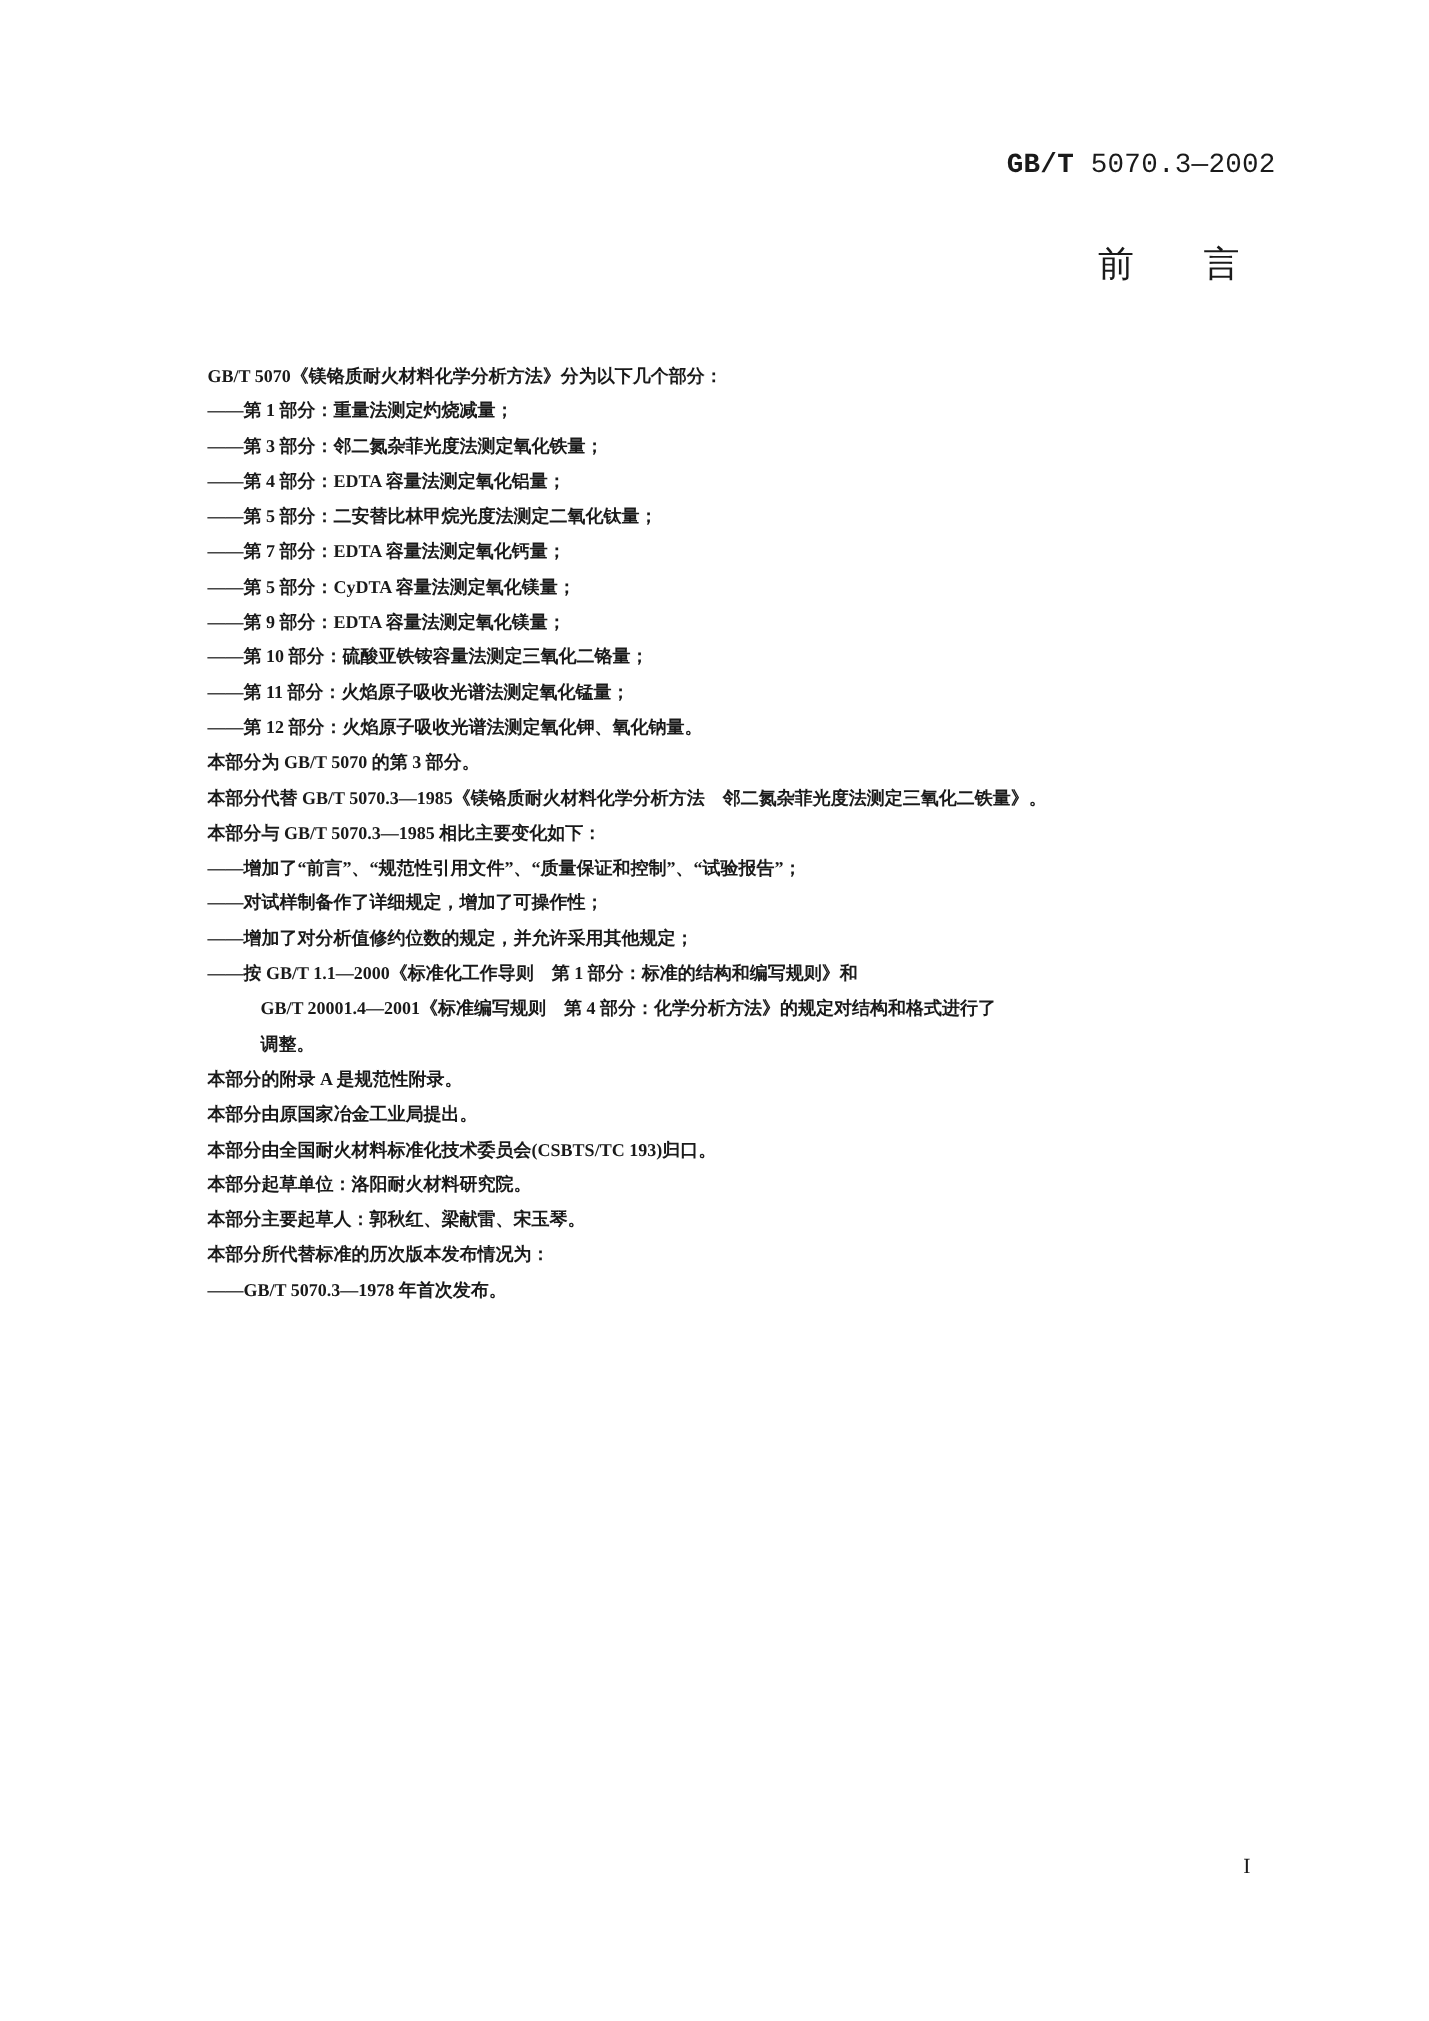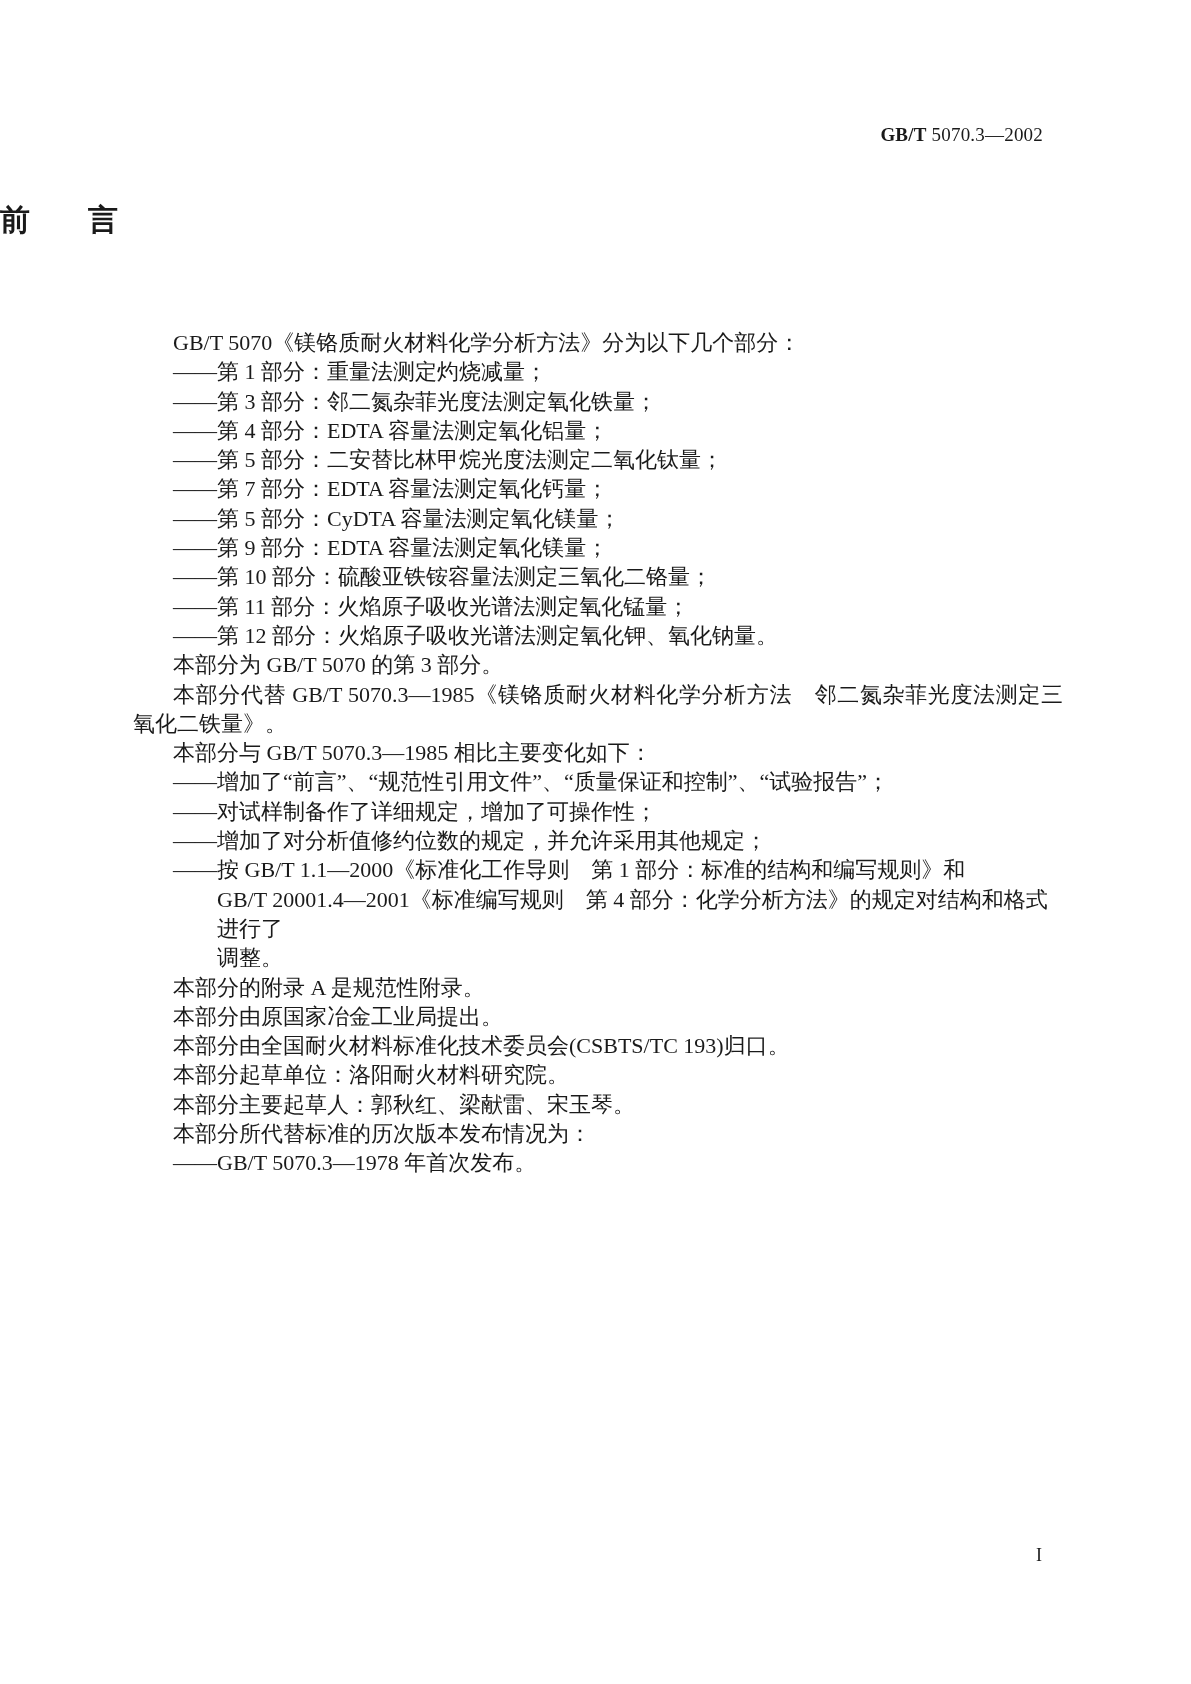--- a/index.html
+++ b/index.html
@@ -2,32 +2,32 @@
 <html><head>
   <meta charset="utf-8">
   <style>
     html, body { margin: 0; padding: 0; background: #ffffff; }
     body {
       width: 1191px; height: 1684px; position: relative; overflow: hidden;
       font-family: "Liberation Serif", "DejaVu Serif", serif;
       color: #1a1a1a;
     }
     .std-code {
-      position: absolute; top: 124px; right: 148px;
-      font-size: 19px; font-weight: normal; letter-spacing: 0.2px;
+      position: absolute; top: 124px; right: 128px;
+      font-size: 23px; font-weight: normal; letter-spacing: 0.2px; font-family: Liberation Mono, monospace;
     }
     .std-code .bold { font-weight: bold; }
     .title {
-      position: absolute; top: 200px; left: 0; width: 1091px; text-align: left;
-      font-family: "DejaVu Sans", sans-serif; font-weight: bold; font-size: 30px;
+      position: absolute; top: 200px; left: 0; width: 1091px; text-align: right;
+      font-family: "DejaVu Sans", sans-serif; font-weight: normal; font-size: 30px;
       letter-spacing: 58px;
     }
     .body {
-      position: absolute; top: 328px; left: 133px; width: 930px;
-      font-size: 22px; line-height: 29.3px;
+      position: absolute; top: 300px; left: 133px; width: 930px;
+      font-size: 15px; line-height: 29.3px; font-weight: bold;
     }
     .line { white-space: nowrap; }
     .indent { padding-left: 40px; }
     .dash { padding-left: 40px; }
     .dash-cont { padding-left: 84px; white-space: normal; }
     .wrap { white-space: normal; text-indent: 40px; text-align: justify; }
     .page-num {
       position: absolute; top: 1545px; left: 1036px; font-size: 18px;
     }
   </style>

